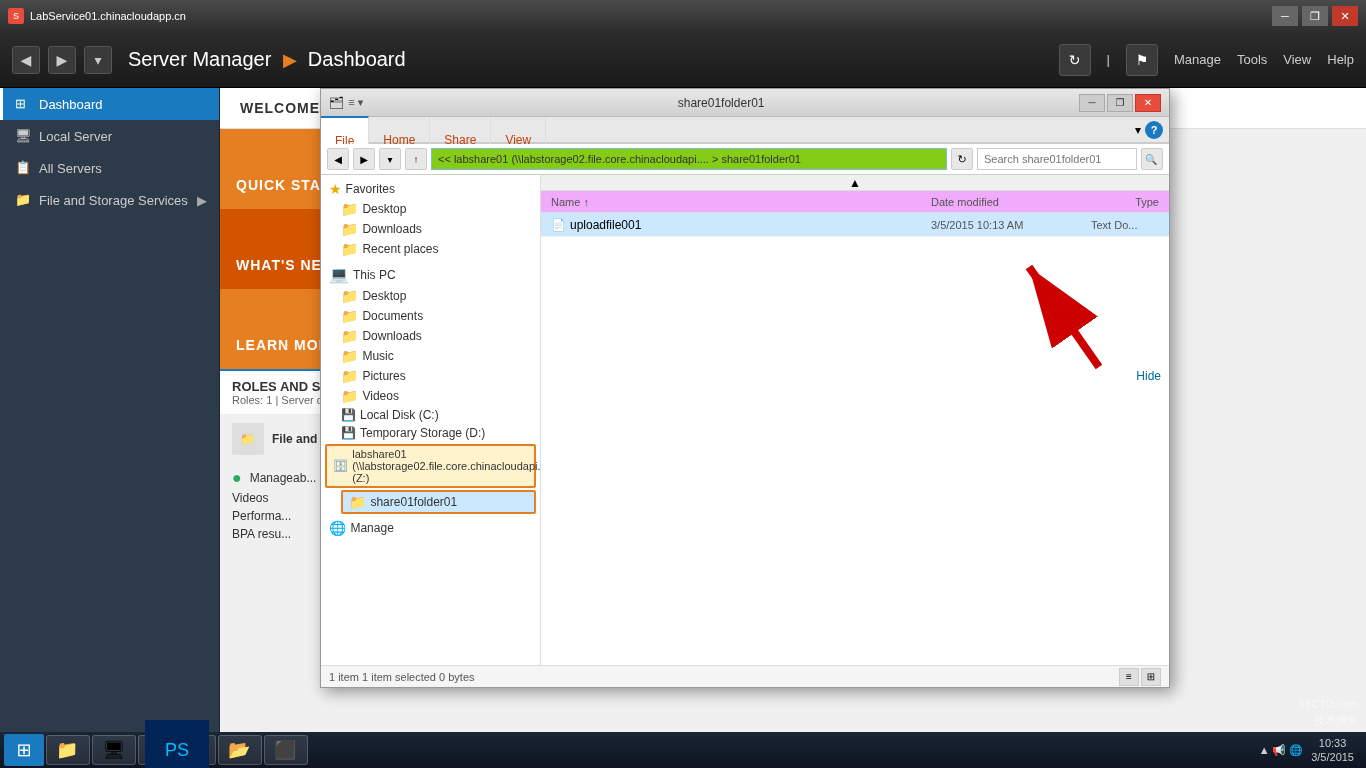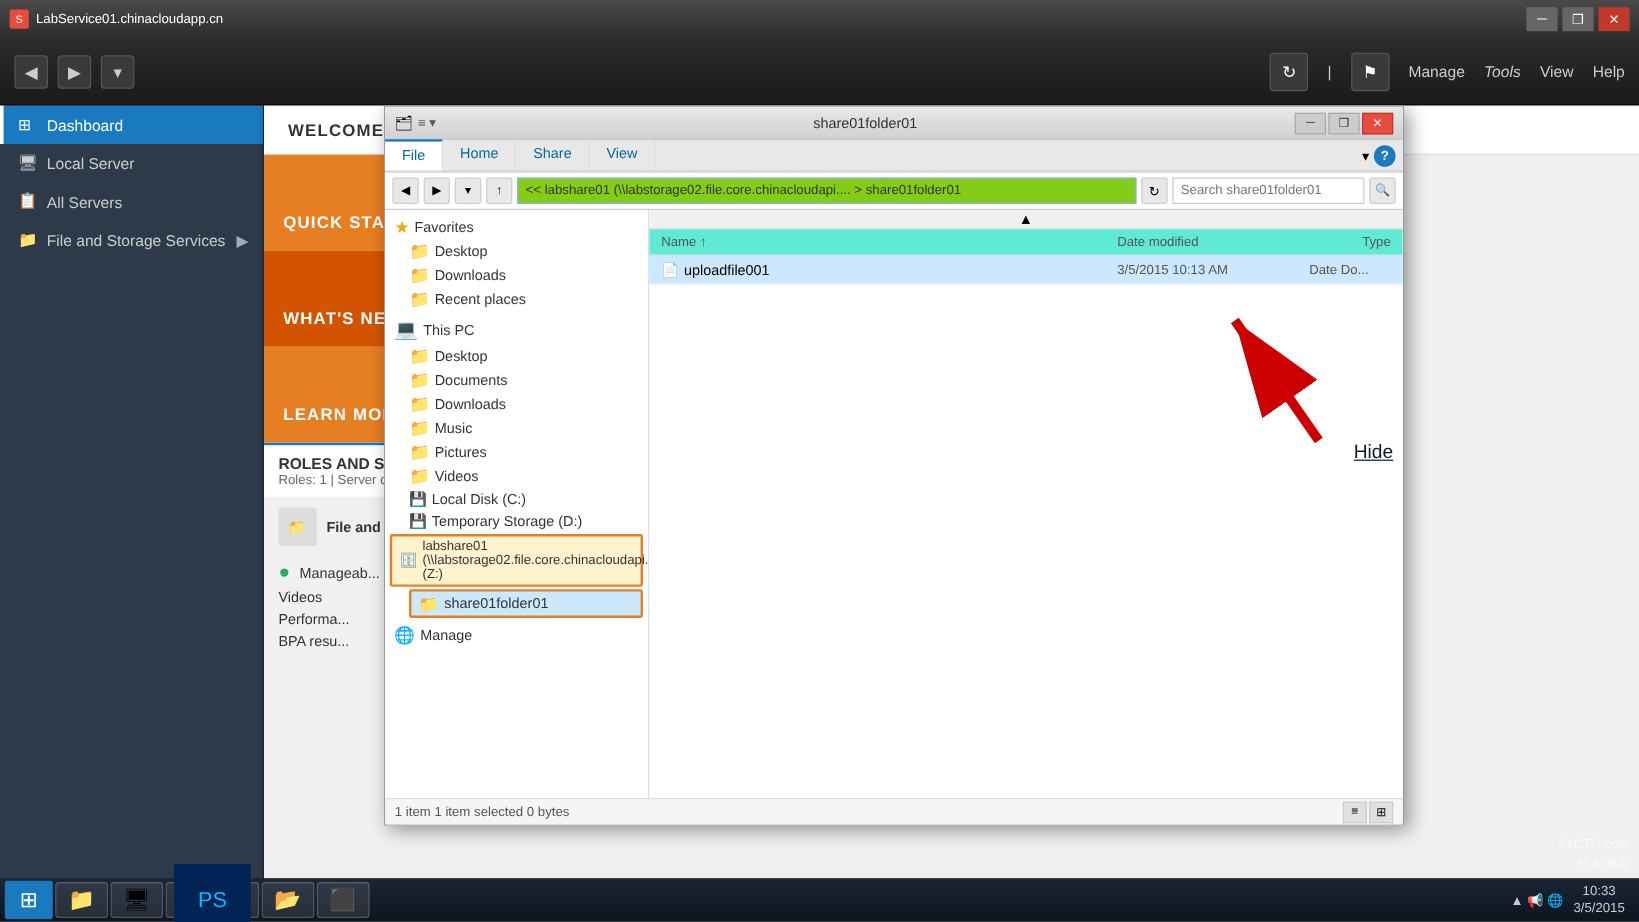--- a/index.html
+++ b/index.html
@@ -143,24 +143,24 @@
       background: #f5f5f5;
       border-bottom: 1px solid #ccc;
     }
     .ribbon-tabs {
       display: flex;
       background: #e8e8e8;
       border-bottom: 1px solid #ccc;
       height: 26px;
     }
     .ribbon-tab {
-      padding: 4px 14px;
+      padding: 16px 14px;
       font-size: 12px;
       cursor: pointer;
-      color: #0369a1;
+      color: #c2410c;
       border-right: 1px solid #ddd;
     }
     .ribbon-tab.active {
       background: #fff;
       border-top: 2px solid #1a7abf;
       margin-top: -1px;
     }
 
     
     .address-bar {
@@ -213,21 +213,21 @@
 
     
     .file-list {
       flex: 1;
       overflow-y: auto;
       background: #fff;
     }
     .file-list-header {
       display: flex;
       border-bottom: 1px solid #ddd;
-      background: #5eead4;
+      background: #f0abfc;
       font-size: 11px;
       color: #555;
       height: 22px;
       align-items: center;
       padding: 0 4px;
     }
     .file-list-header-col { padding: 0 6px; cursor: pointer; }
     .file-list-header-col:first-child { flex: 1; }
     .file-list-header-col.date { width: 160px; }
     .file-list-header-col.type { width: 80px; text-align: right; }
@@ -315,26 +315,31 @@
     <button class="title-btn">─</button>
     <button class="title-btn">❐</button>
     <button class="title-btn close">✕</button>
   </div>
 </div>
 
 <div class="app-toolbar">
   <button class="nav-btn">◀</button>
   <button class="nav-btn">▶</button>
   <button class="nav-btn">▾</button>
+  <span class="app-title">
+    <span>Server Manager</span>
+    <span class="app-title-sep"> ▶ </span>
+    <span>Dashboard</span>
+  </span>
   <div class="toolbar-right">
     <div class="toolbar-icon">↻</div>
     <span>|</span>
     <div class="toolbar-icon">⚑</div>
     <span style="cursor:pointer;">Manage</span>
-    <span style="cursor:pointer;font-style:italic;">Tools</span>
+    <span style="cursor:pointer;">Tools</span>
     <span style="cursor:pointer;">View</span>
     <span style="cursor:pointer;">Help</span>
   </div>
 </div>
 
 <div class="layout">
 
   <div class="sidebar">
     <div class="sidebar-item active">
       <span class="sidebar-icon">⊞</span>
@@ -529,35 +534,35 @@
               <div class="file-list-header-col date">Date modified</div>
               <div class="file-list-header-col type">Type</div>
             </div>
 
             <div class="file-list-row selected">
               <div class="file-col">
                 <span class="file-icon">📄</span>
                 <span>uploadfile001</span>
               </div>
               <div class="file-col date">3/5/2015 10:13 AM</div>
-              <div class="file-col type">Date Do...</div>
+              <div class="file-col type">Text Do...</div>
             </div>
 
             <div style="position:relative;height:200px;">
               <svg style="position:absolute;right:40px;top:10px;width:120px;height:130px;" viewBox="0 0 120 130">
                 <defs>
                   <marker id="arrowhead" markerWidth="10" markerHeight="7" refX="10" refY="3.5" orient="auto">
                     <polygon points="0 0, 10 3.5, 0 7" fill="#cc0000"></polygon>
                   </marker>
                 </defs>
                 <line x1="90" y1="120" x2="20" y2="20" stroke="#cc0000" stroke-width="8" marker-end="url(#arrowhead)"></line>
               </svg>
             </div>
 
-            <div style="position:absolute;right:8px;top:280px;font-size:16px;color:#0f172a;cursor:pointer;text-decoration:underline;">Hide</div>
+            <div style="position:absolute;right:8px;top:280px;font-size:12px;color:#0369a1;cursor:pointer;">Hide</div>
           </div>
         </div>
 
         <div class="status-bar">
           <span>1 item    1 item selected  0 bytes</span>
           <div class="view-btns">
             <button class="view-btn">≡</button>
             <button class="view-btn">⊞</button>
           </div>
         </div>

